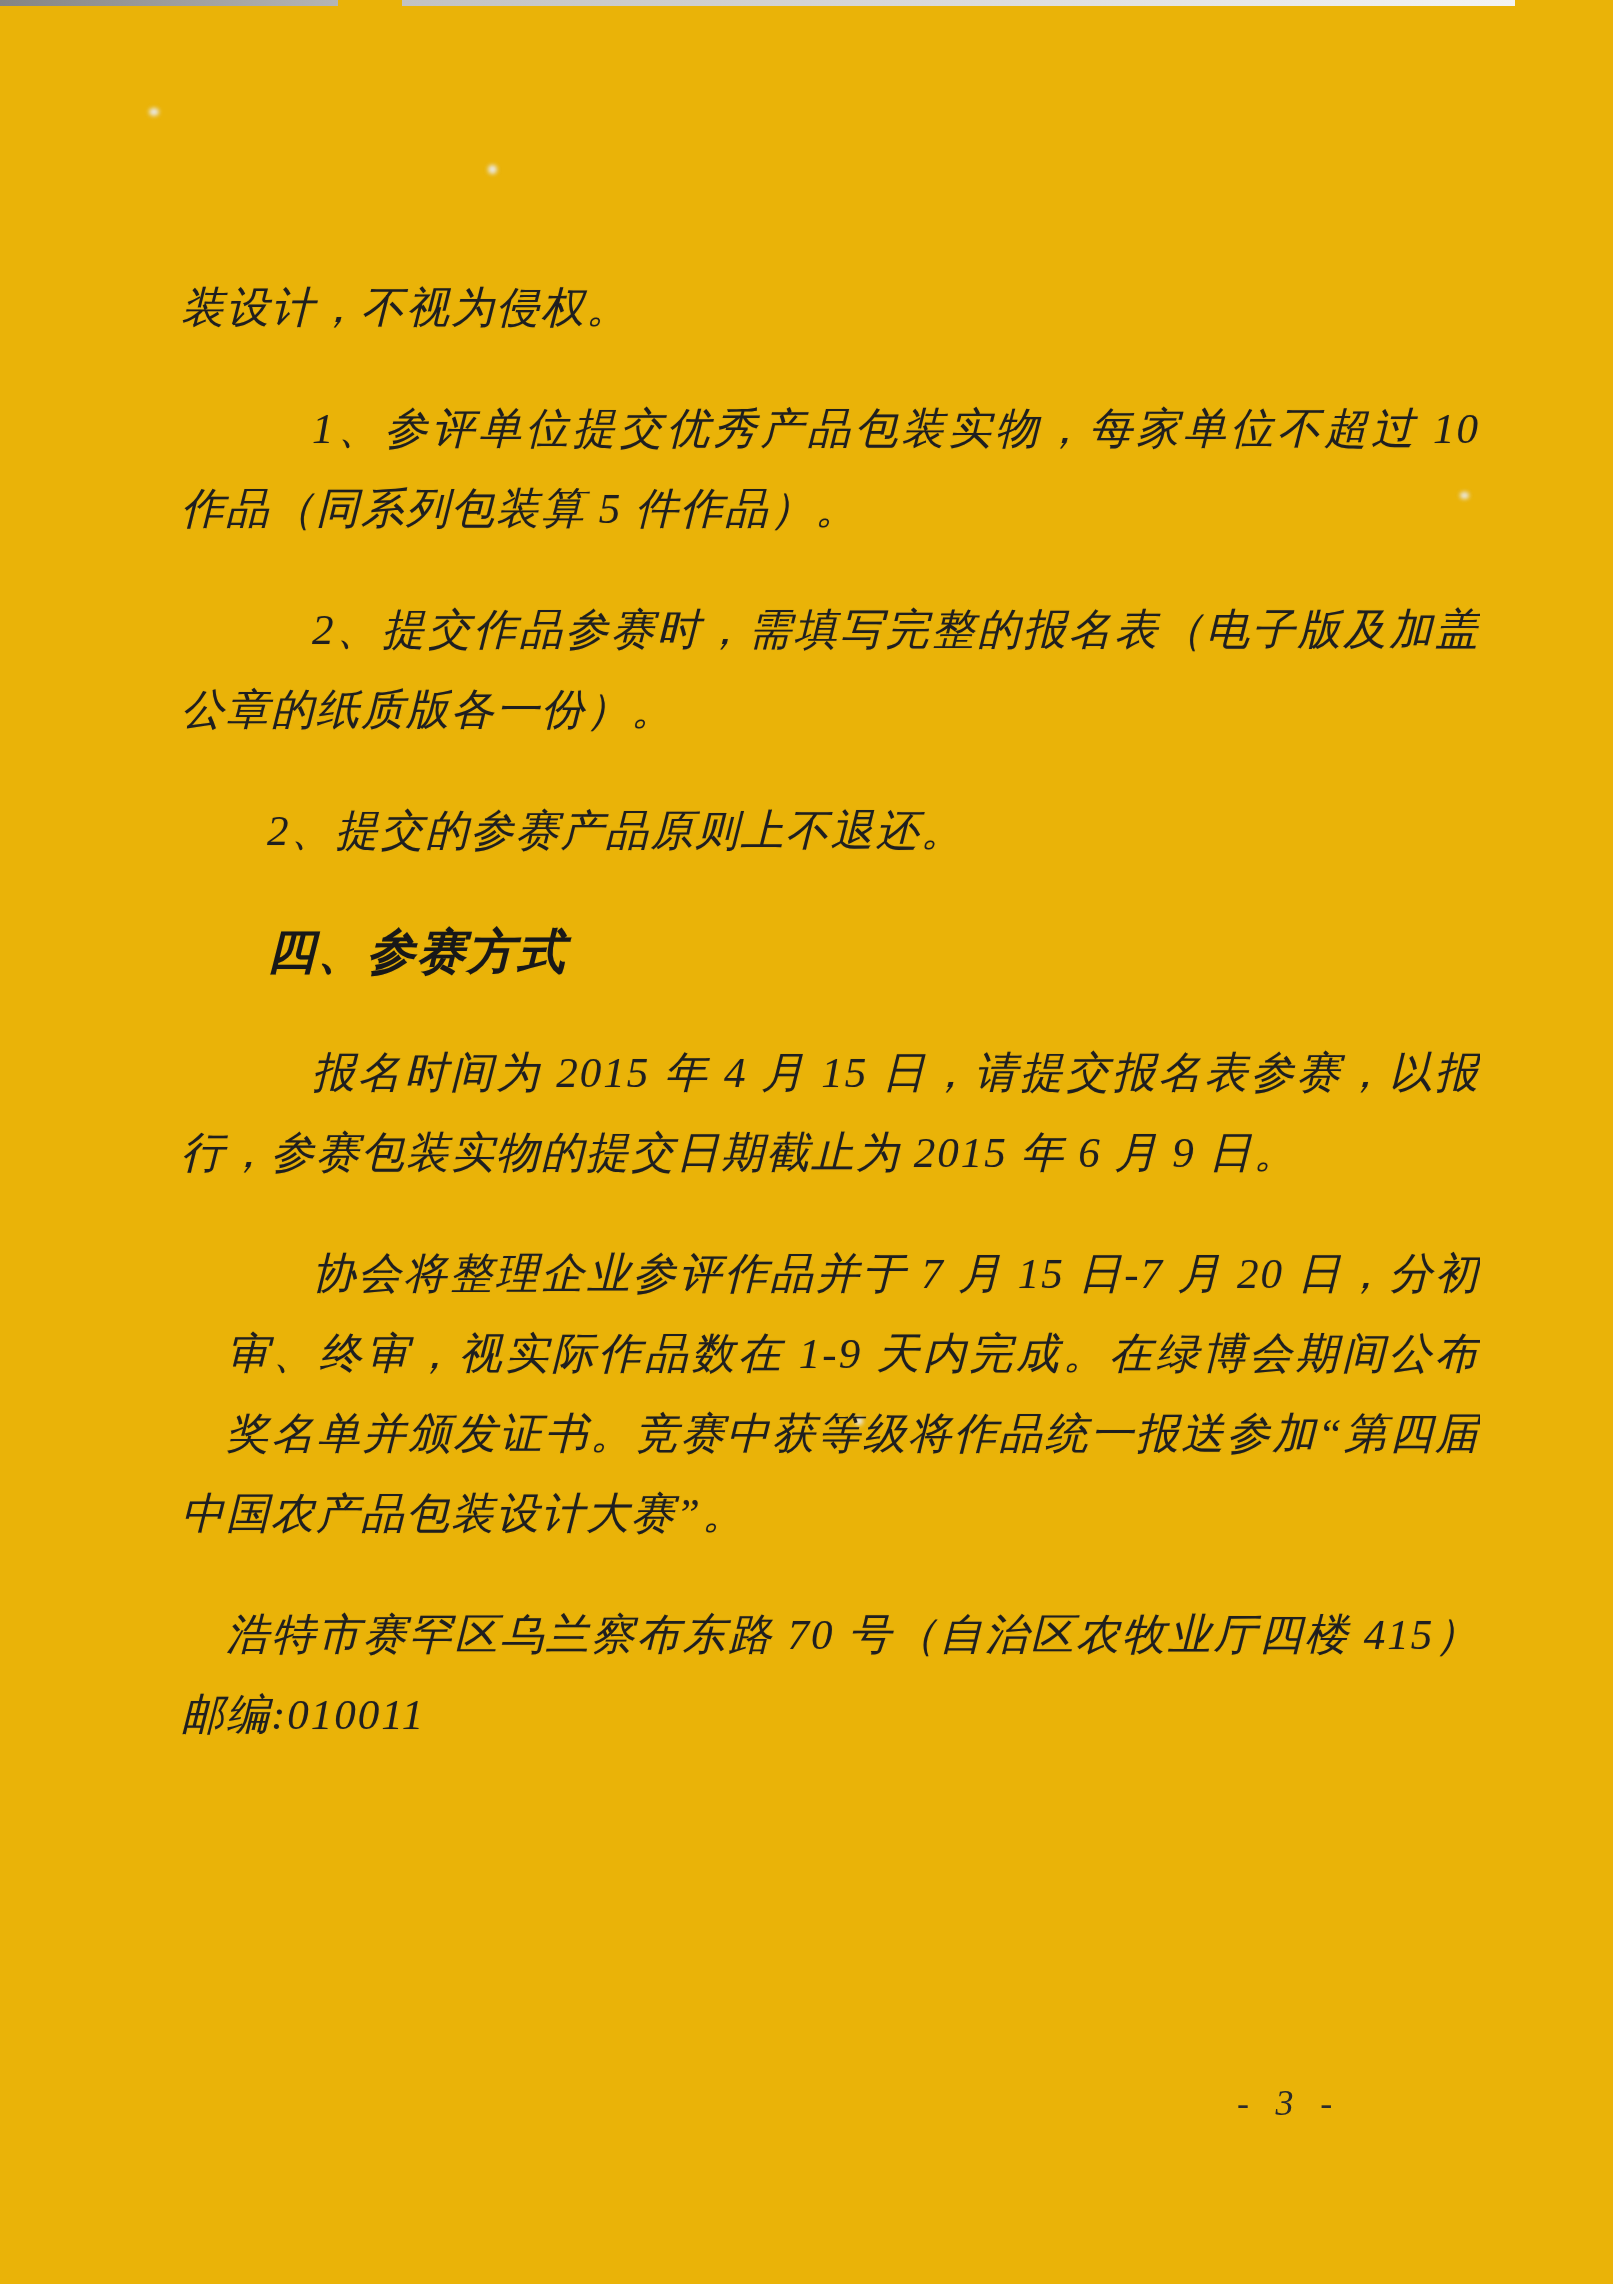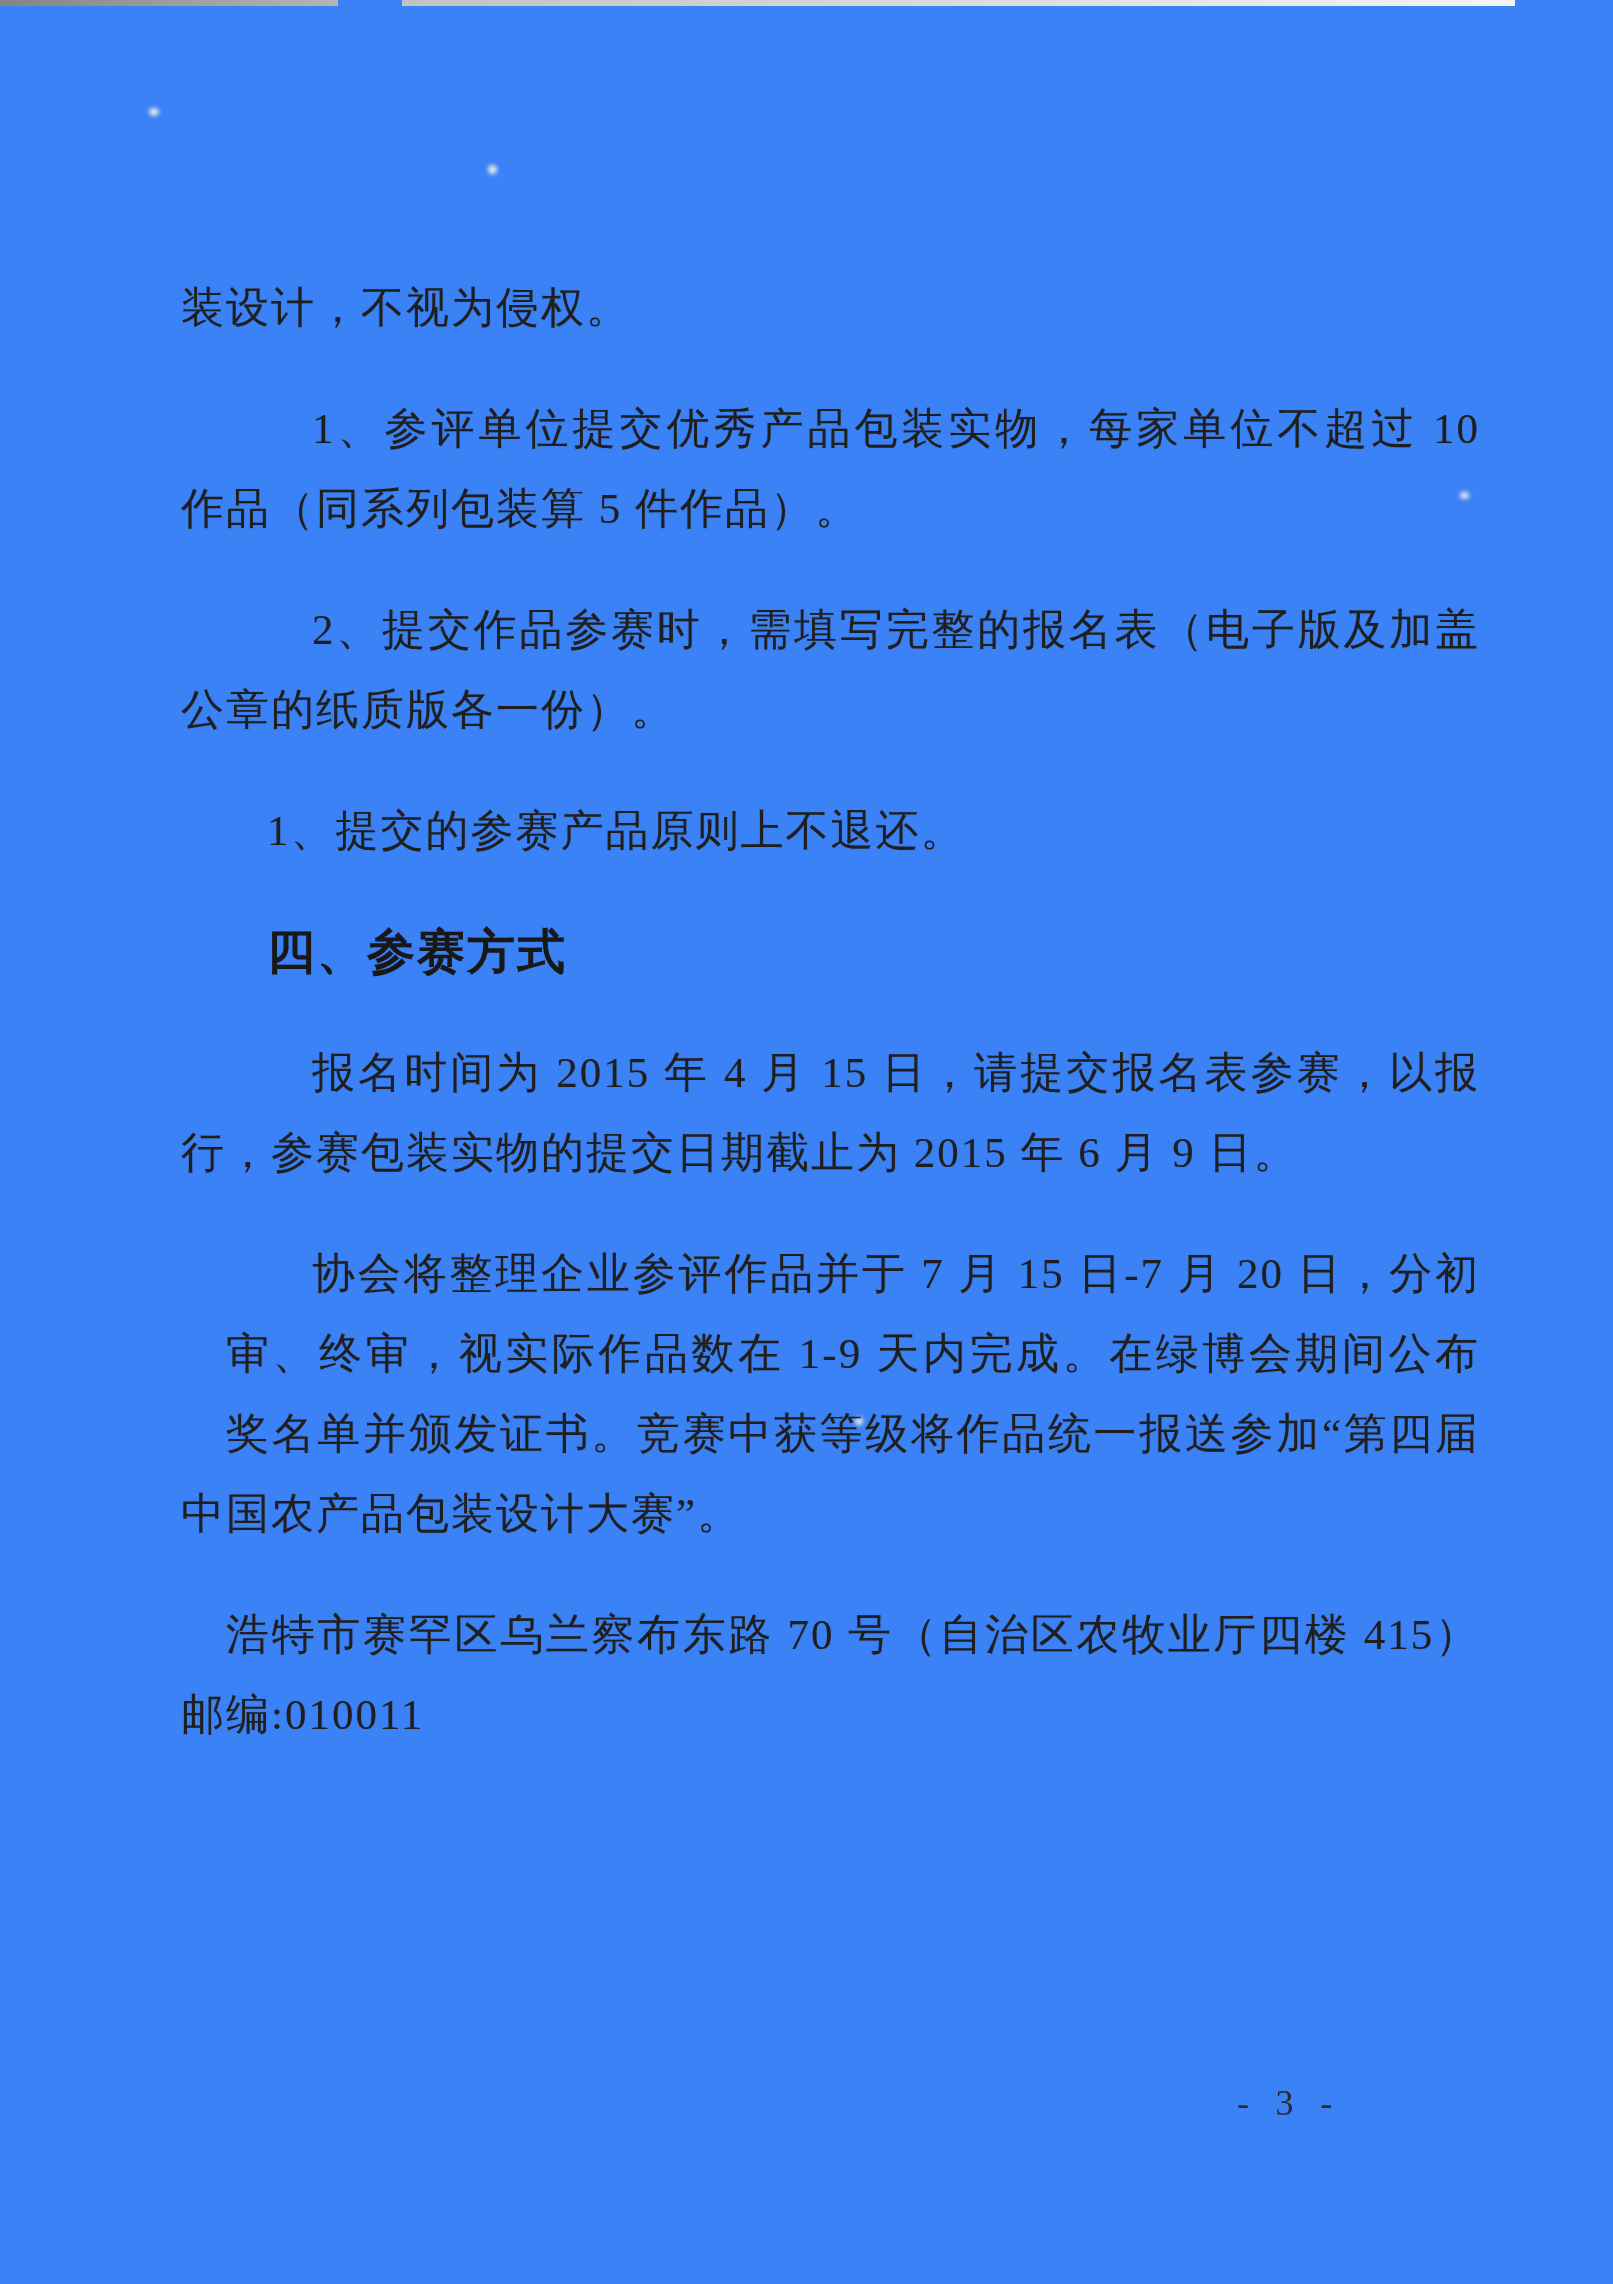--- a/index.html
+++ b/index.html
@@ -4,24 +4,25 @@
 <style>
   html, body {
     margin: 0;
     padding: 0;
     background: #ffffff;
   }
   .page {
     position: relative;
     width: 1613px;
     height: 2285px;
-    background: #3b82f6;
+    background: #eab308;
     overflow: hidden;
     font-family: "Liberation Serif", "DejaVu Serif", serif;
     color: #232323;
+    font-style: italic;
   }
   
   .scan-edge {
     position: absolute;
     top: 0;
     height: 5.9px;
   }
   .scan-edge.seg-a {
     left: 0;
     width: 338px;
@@ -103,21 +104,21 @@
       </div>
       <div class="block paragraph">
         <div class="line indent fill">1、参评单位提交优秀产品包装实物，每家单位不超过 10 件</div>
         <div class="line">作品（同系列包装算 5 件作品）。</div>
       </div>
       <div class="block paragraph">
         <div class="line indent fill">2、提交作品参赛时，需填写完整的报名表（电子版及加盖</div>
         <div class="line">公章的纸质版各一份）。</div>
       </div>
       <div class="block paragraph">
-        <div class="line indent">1、提交的参赛产品原则上不退还。</div>
+        <div class="line indent">2、提交的参赛产品原则上不退还。</div>
       </div>
       <div class="block heading">
         <div class="line indent">四、参赛方式</div>
       </div>
       <div class="block paragraph">
         <div class="line indent fill">报名时间为 2015 年 4 月 15 日，请提交报名表参赛，以报名</div>
         <div class="line">行，参赛包装实物的提交日期截止为 2015 年 6 月 9 日。</div>
       </div>
       <div class="block paragraph">
         <div class="line indent fill">协会将整理企业参评作品并于 7 月 15 日-7 月 20 日，分初</div>

